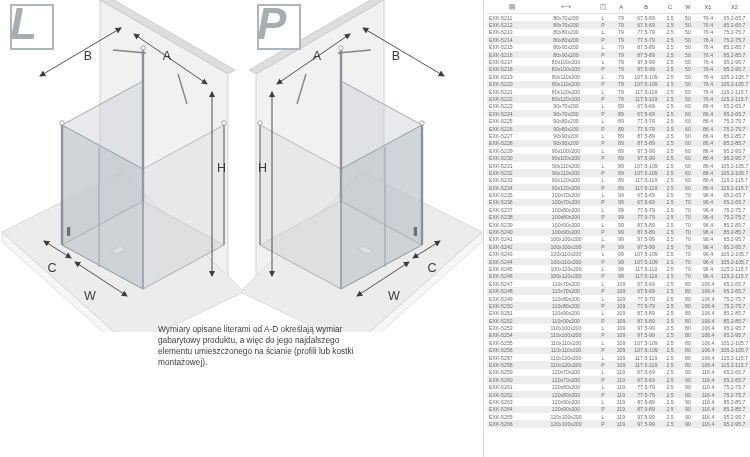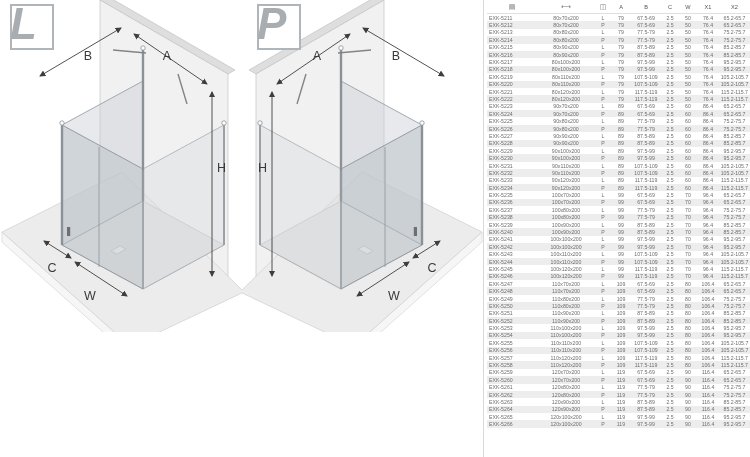--- a/index.html
+++ b/index.html
@@ -130,20 +130,21 @@
   <div class="badge" id="badge-l">
     <span>L</span>
   </div>
   <div class="badge" id="badge-p">
     <span>P</span>
   </div>
 
   <div class="vdivider"></div>
 
   <div class="notes">
+    <p>Wymiary opisane literami od A-D określają wymiar gabarytowy produktu, a więc do jego najdalszego elementu umieszczonego na ścianie (profili lub kostki montażowej).</p>
   </div>
 
   <div class="catalog-table">
     <div class="thead">
       <span class="hic">▤</span>
       <span class="hic">⟷</span>
       <span class="hic">◫</span>
       <span class="hlb">A</span>
       <span class="hlb">B</span>
       <span class="hlb">C</span>

